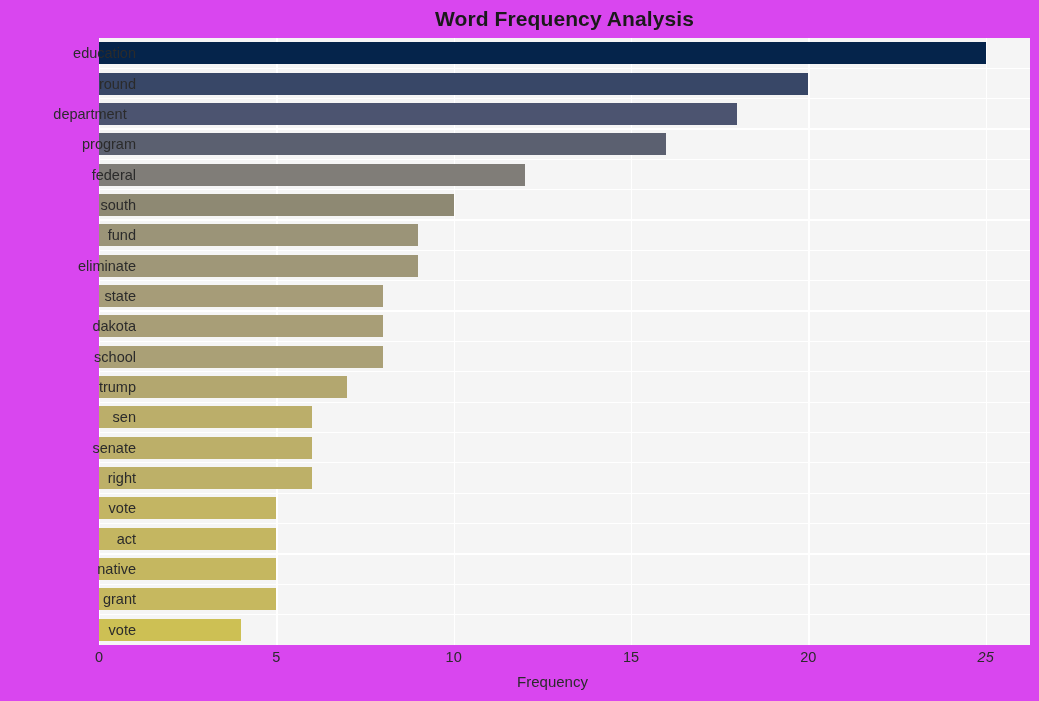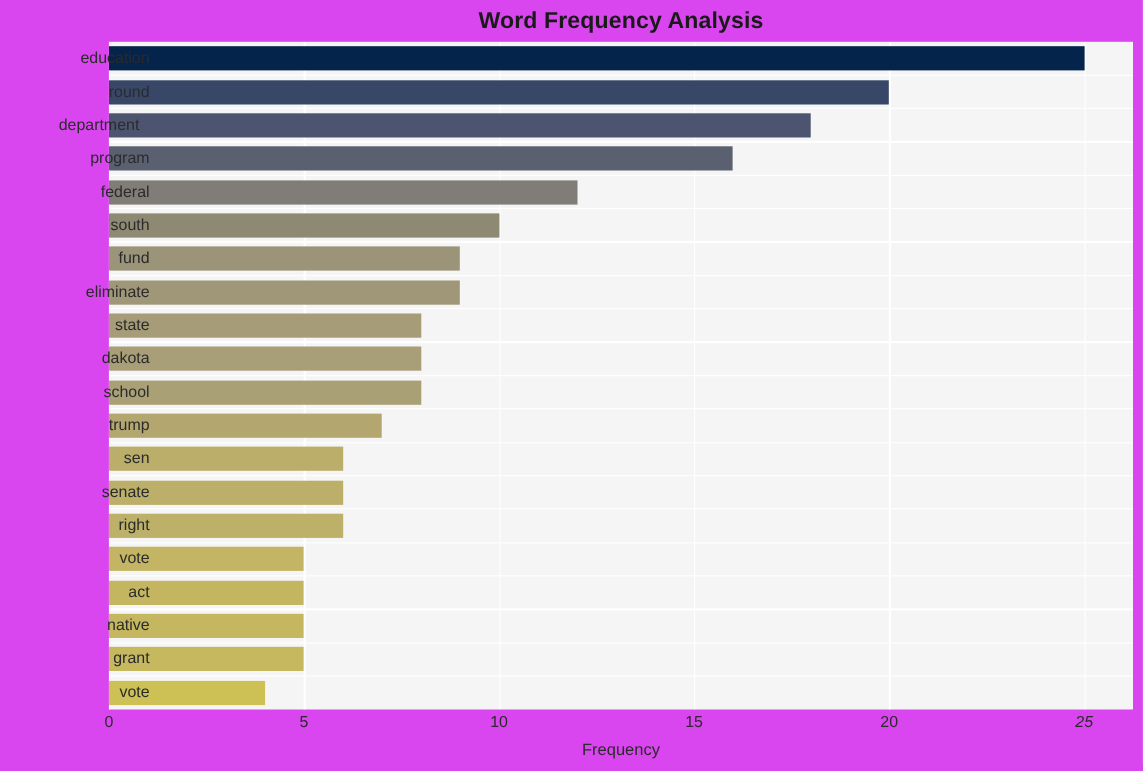--- a/index.html
+++ b/index.html
@@ -104,21 +104,21 @@
     width: 60px;
     margin-left: -30px;
     text-align: center;
     font-size: 14.5px;
     color: #2b2b2b;
     line-height: 18px;
   }
 
   #x-axis-title {
     position: absolute;
-    left: 99px;
+    left: 87px;
     top: 673px;
     width: 931px;
     text-align: center;
     font-size: 15px;
     color: #2b2b2b;
     line-height: 18px;
   }
 </style>
 </head>
 <body>

